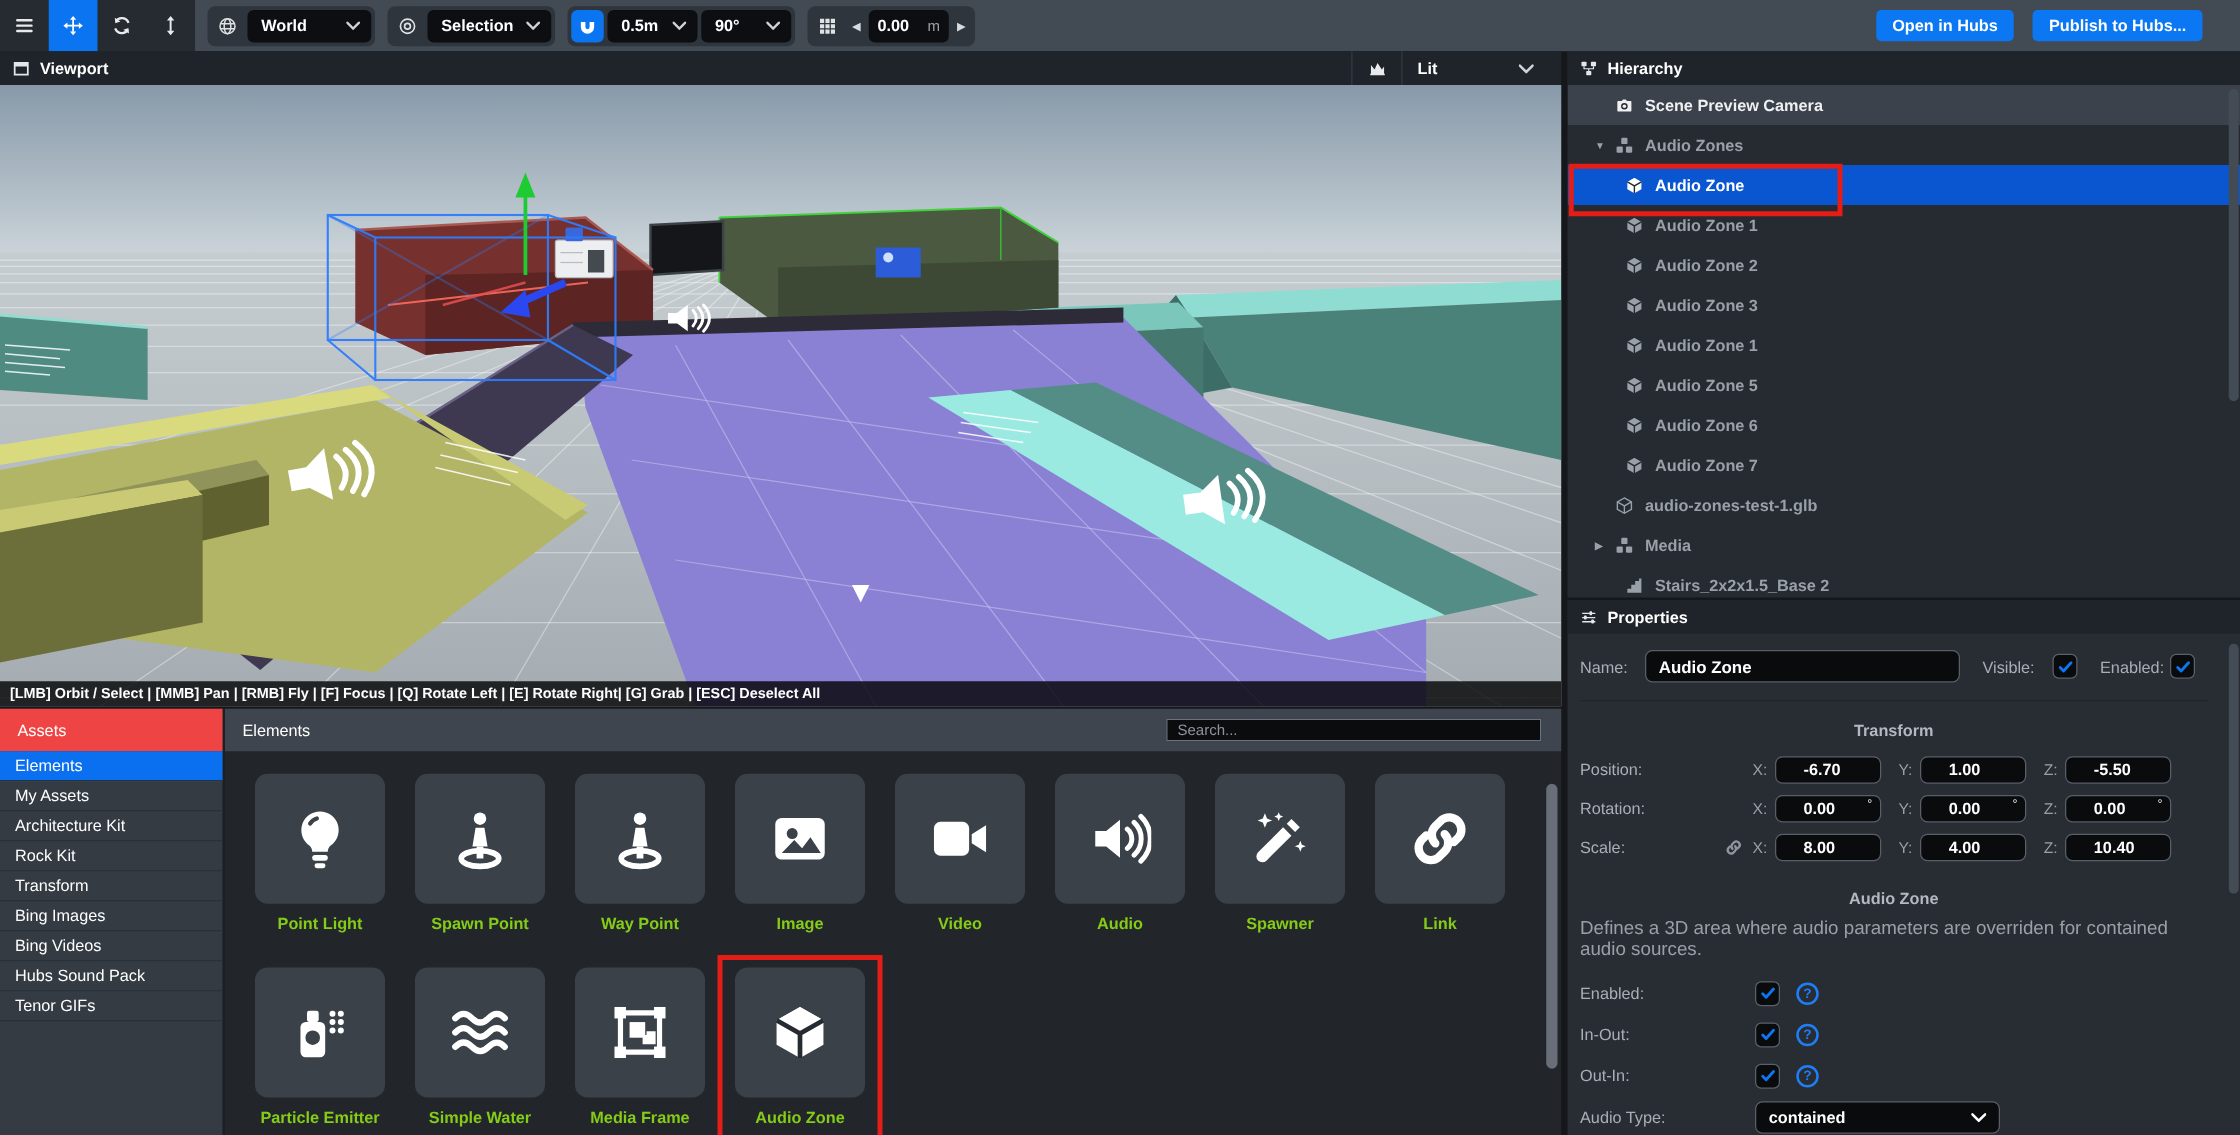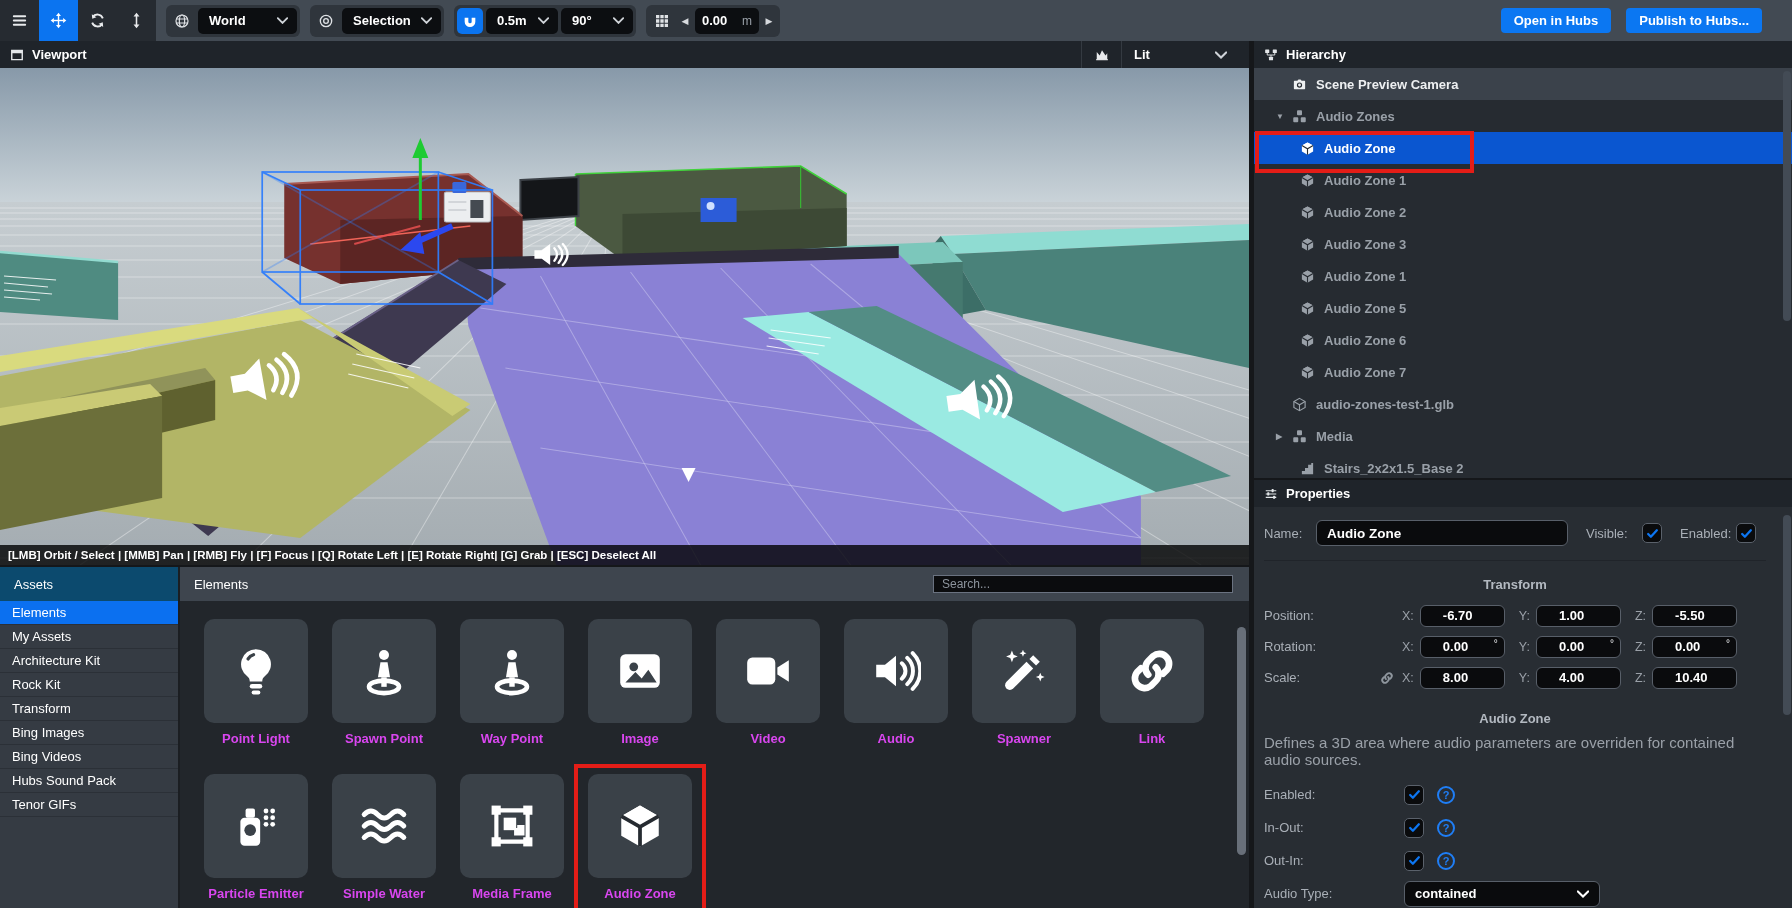--- a/index.html
+++ b/index.html
@@ -48,36 +48,36 @@
   .vh-lit { width:118px; justify-content:space-between; padding:0 12px; cursor:pointer; color:#fff; font-weight:700; font-size:13px; }
   .vh-lit .chev svg { width:12px; height:8px; color:#cfd3d8; }
   .scene { position:relative; height:497px; overflow:hidden; background:#9aa7b2; flex:none; }
   .scene svg.world { position:absolute; inset:0; width:100%; height:100%; display:block; }
   .status-bar { position:absolute; left:0; right:0; bottom:0; height:20px; background:rgba(0,0,0,.8);
     color:#fff; font-size:11.5px; font-weight:700; display:flex; align-items:center; padding-left:8px; }
 
   
   .assets { height:343px; display:flex; flex:none; border-top:2px solid #15171a; }
   .assets-left { width:180px; background:#353b43; display:flex; flex-direction:column; border-right:2px solid #1b1e22; flex:none; }
-  .assets-header { height:34px; background:#0c4a6e; display:flex; align-items:center; padding-left:14px;
+  .assets-header { height:34px; background:#ef4444; display:flex; align-items:center; padding-left:14px;
     color:#fff; font-size:13px; flex:none; }
   .atab { height:24px; display:flex; align-items:center; padding-left:12px; color:#fff; font-size:13px;
     border-bottom:1px solid #2b3037; cursor:pointer; }
   .atab.active { background:#0b70f0; font-weight:400; }
   .assets-right { flex:1; background:#22262b; display:flex; flex-direction:column; position:relative; }
   .assets-right-header { height:34px; background:#3e454e; display:flex; align-items:center; padding:0 16px 0 14px;
     color:#fff; font-size:13px; flex:none; }
   .search-input { margin-left:auto; width:300px; height:18px; background:#0b0c0e; border:1px solid #6a7280;
     color:#c8cdd3; font-size:12px; padding:0 8px; font-family:inherit; outline:none; }
   .search-input::placeholder { color:#8d949d; }
   .cards { padding:18px 0 0 24px; display:flex; flex-wrap:wrap; column-gap:24px; row-gap:14px; align-content:flex-start; }
   .card { width:104px; display:flex; flex-direction:column; align-items:center; position:relative; cursor:pointer; }
   .tile { width:104px; height:104px; background:#3a4148; border-radius:10px; display:flex; align-items:center; justify-content:center; color:#fff; }
   .tile svg { width:50px; height:50px; }
-  .clabel { margin-top:8px; font-size:13px; font-weight:700; color:#d946ef; white-space:nowrap;text-align:right; }
+  .clabel { margin-top:8px; font-size:13px; font-weight:700; color:#84cc16; white-space:nowrap;text-align:right; }
   .card.annotated::after { content:""; position:absolute; inset:-10px -14px -24px -14px; border:4px solid #e41d17; pointer-events:none; }
   .grid-scroll { position:absolute; right:3px; top:60px; width:9px; height:228px; background:#686f79; border-radius:5px; }
 
   
   .hierarchy { height:437px; background:#262b31; display:flex; flex-direction:column; position:relative; flex:none; overflow:hidden; }
   .hrows { flex:1; overflow:hidden; position:relative; }
   .hrow { height:32px; display:flex; align-items:center; font-size:13px; font-weight:600; color:#99a0a8; cursor:pointer; position:relative; }
   .hrow.d1 { padding-left:38px; } .hrow.d1.has-caret { padding-left:22px; } .hrow.d2 { padding-left:46px; }
   .hrow .caret { width:16px; font-size:8px; color:#9aa0a8; flex:none; }
   .hrow .hicon { width:15px; height:15px; margin-right:9px; display:flex; flex:none; color:currentColor; }

